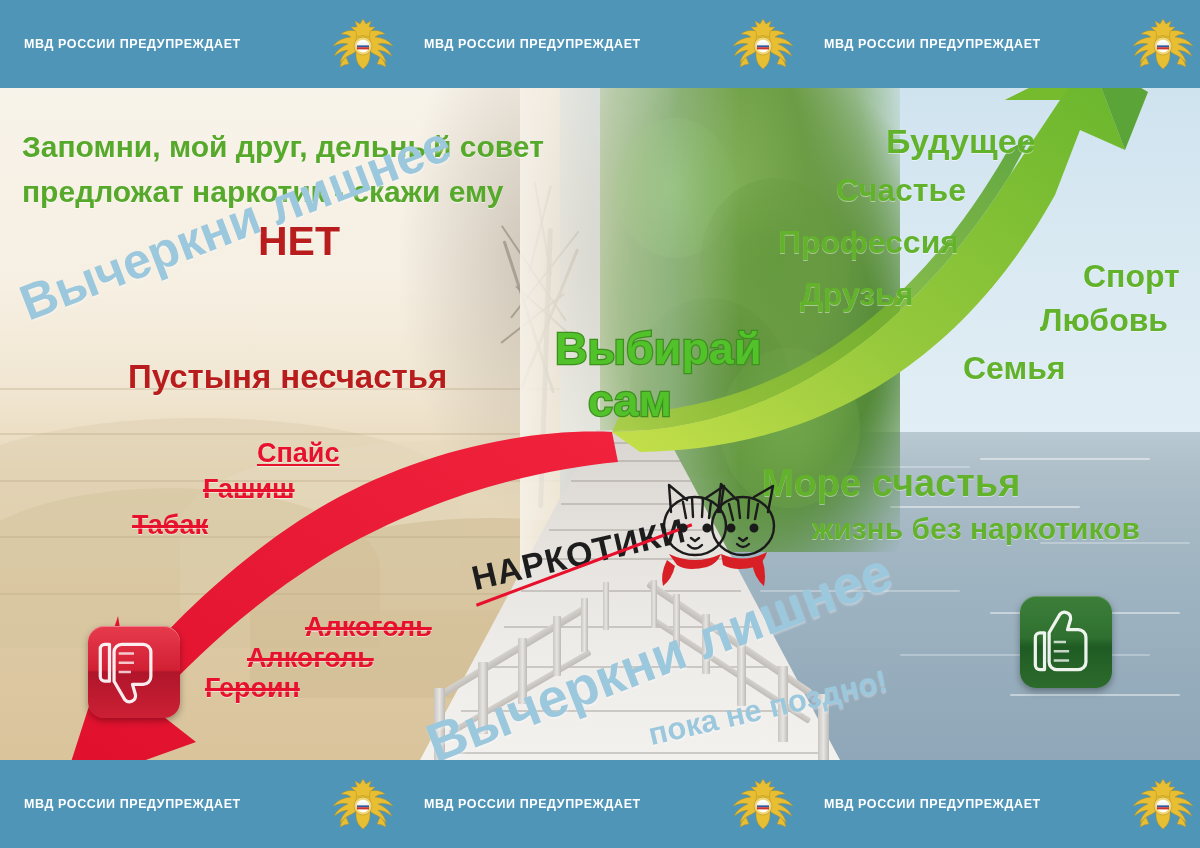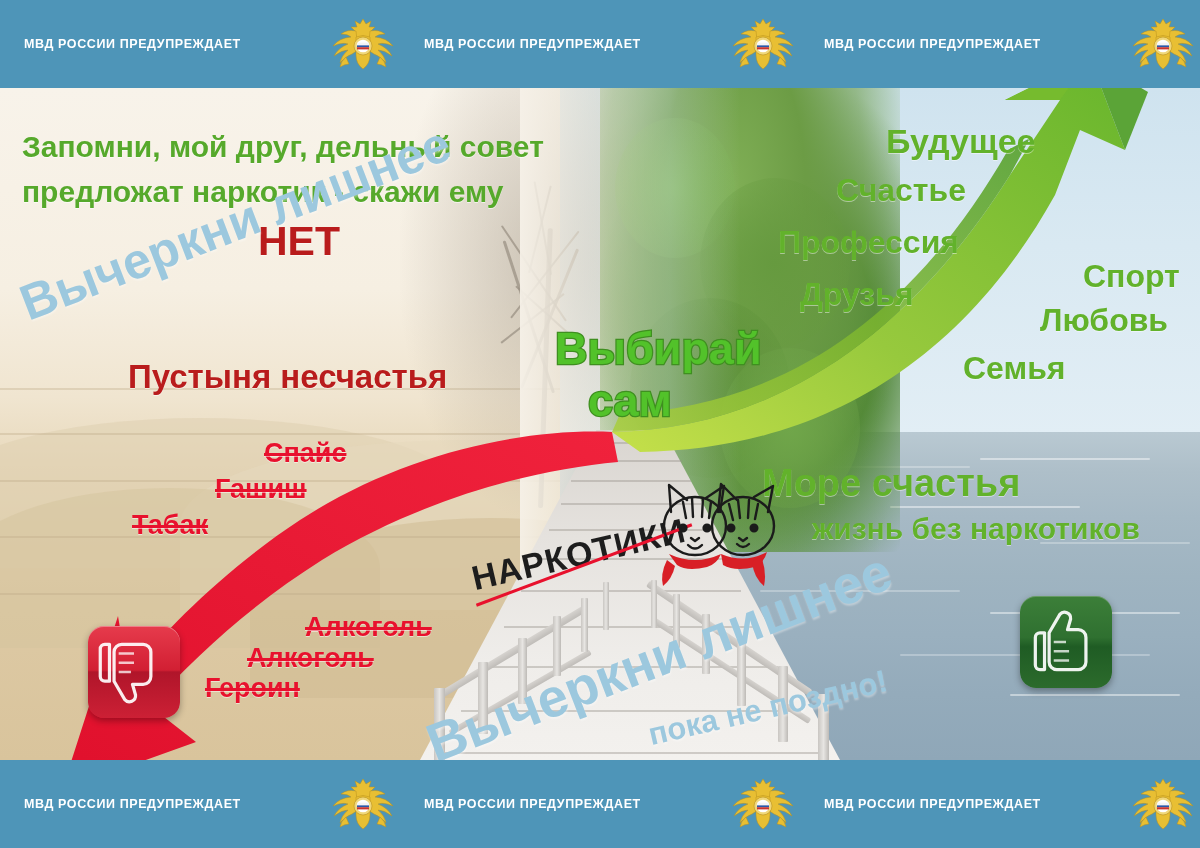--- a/index.html
+++ b/index.html
@@ -306,22 +306,22 @@
   </div>
 
   <div class="txt green-head" style="left:22px;top:130px;">Запомни, мой друг, дельный совет</div>
   <div class="txt green-head" style="left:22px;top:175px;">предложат наркотик - скажи ему</div>
   <div class="txt red-big" style="left:258px;top:218px;font-size:41px;">НЕТ</div>
 
   <div class="txt wm" style="left:12px;top:278px;font-size:50px;transform:rotate(-21deg);transform-origin:left top;">Вычеркни лишнее</div>
 
   <div class="txt red-big" style="left:128px;top:358px;font-size:33px;">Пустыня несчастья</div>
 
-  <div class="txt strike" style="left:264px;top:438px;">Спайс</div>
-  <div class="txt strike" style="left:203px;top:474px;margin-left:12px;">Гашиш</div>
+  <div class="txt strike" style="left:257px;top:438px;text-decoration:underline;">Спайс</div>
+  <div class="txt strike" style="left:203px;top:474px;">Гашиш</div>
   <div class="txt strike" style="left:132px;top:510px;">Табак</div>
   <div class="txt strike" style="left:305px;top:612px;">Алкоголь</div>
   <div class="txt strike" style="left:247px;top:643px;">Алкоголь</div>
   <div class="txt strike" style="left:205px;top:673px;">Героин</div>
 
   <div class="txt green-word" style="left:886px;top:122px;font-size:34px;">Будущее</div>
   <div class="txt green-word" style="left:836px;top:172px;font-size:32px;">Счастье</div>
   <div class="txt green-word" style="left:778px;top:224px;font-size:32px;">Профессия</div>
   <div class="txt green-word" style="left:800px;top:276px;font-size:32px;">Друзья</div>
   <div class="txt green-word" style="left:1083px;top:258px;font-size:32px;">Спорт</div>

